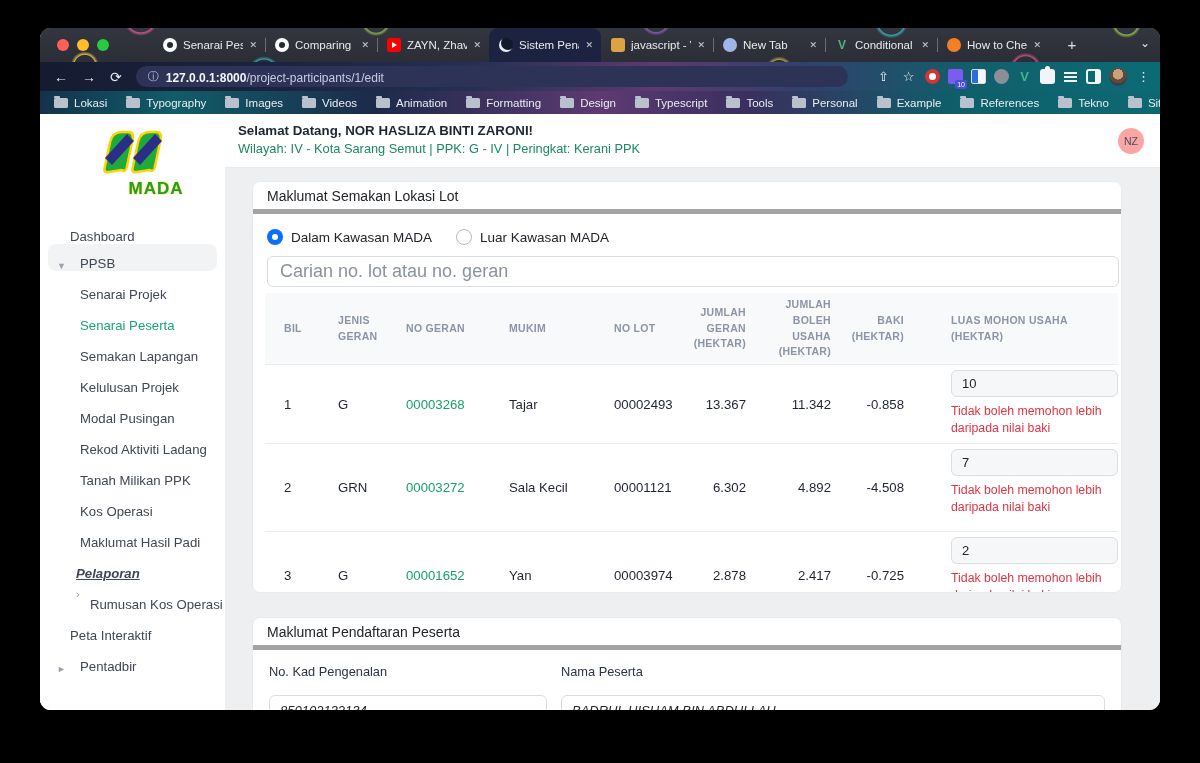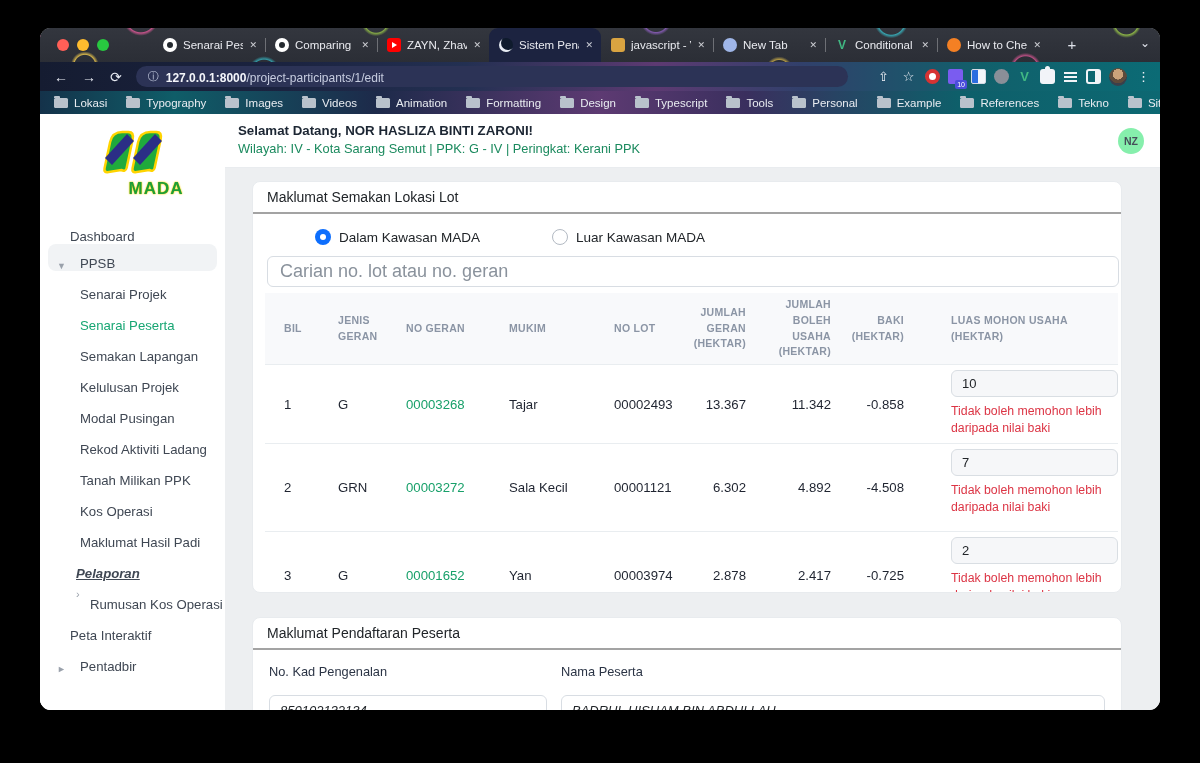--- a/index.html
+++ b/index.html
@@ -82,29 +82,29 @@
   .nav-parent.hl { background:#f1f3f5; border-radius:8px; margin:0 8px; padding-left:32px; height:27px; }
   .nav-parent.hl .tri { left:9px; }
   .nav-sub { padding-left:40px; }
   .nav-sub.active { color:#17a673; }
   .nav-italic { padding-left:36px; font-style:italic; text-decoration:underline; font-weight:bold; }
   .nav-sub2 { padding-left:50px; } .nav-sub2 .tri { left:36px; font-size:11px; top:7px; }
   .main { flex:1; display:flex; flex-direction:column; min-width:0; }
   .appheader { height:54px; background:#fff; border-bottom:1px solid #e9ecef; position:relative; padding:9px 0 0 13px; }
   .welcome { font-size:13.3px; font-weight:bold; color:#1c2633; }
   .meta { font-size:12.8px; color:#1b8a5e; margin-top:3px; }
-  .nz { position:absolute; right:16px; top:14px; width:26px; height:26px; border-radius:50%; background:#86efac; color:#454d59; font-size:10.5px; font-weight:bold; display:flex; align-items:center; justify-content:center; }
+  .nz { position:absolute; right:16px; top:14px; width:26px; height:26px; border-radius:50%; background:#fca5a5; color:#454d59; font-size:10.5px; font-weight:normal; display:flex; align-items:center; justify-content:center; }
   .content { flex:1; overflow:hidden; padding:13px 0 0 27px; }
   .card { width:870px; background:#fff; border:1px solid #e8ebee; border-radius:8px; overflow:hidden; }
   .card1 { height:412px; }
   .card2 { height:150px; margin-top:24px; }
-  .card-title { padding:8px 14px; font-size:14px; color:#212529; border-bottom:2px solid #a3a3a3; height:32px; display:flex; align-items:center; }
+  .card-title { padding:8px 14px; font-size:14px; color:#212529; border-bottom:5px solid #a3a3a3; height:32px; display:flex; align-items:center; }
 
   .radios { display:flex; gap:24px; margin:12px 14px 8px; align-items:center; height:22px; }
-  .radio { display:flex; align-items:center; gap:8px; font-size:13.5px; color:#212529;margin-left:48px; }
+  .radio { display:flex; align-items:center; gap:8px; font-size:13.5px; color:#212529; }
   .rdot { width:16px; height:16px; border-radius:50%; flex:none; position:relative; }
   .rdot.on { background:#0d6efd; } .rdot.on::after{content:"";position:absolute;left:5px;top:5px;width:6px;height:6px;border-radius:50%;background:#fff;}
   .rdot.off { background:#fff; border:1.5px solid #b3bac3; }
   .searchbox { margin:0 14px 6px; height:31px; width:852px; border:1px solid #d8dde3; border-radius:6px; padding:0 12px; font-size:18px; color:#495057; font-family:inherit; }
   .searchbox::placeholder { color:#8a929c; }
 
   .lot-table { margin-left:12px; width:853px; }
   .t-head, .t-row { display:grid; grid-template-columns:54px 68px 103px 105px 70px 68px 85px 73px 1fr; padding-left:16px; }
   .t-head { background:#f8f9fb; min-height:68px; align-items:center; border-bottom:1px solid #e9edf0; font-size:10.5px; font-weight:bold; color:#8b95a5; letter-spacing:.3px; }
   .t-head > div { padding:4px 3px; line-height:1.5; }

